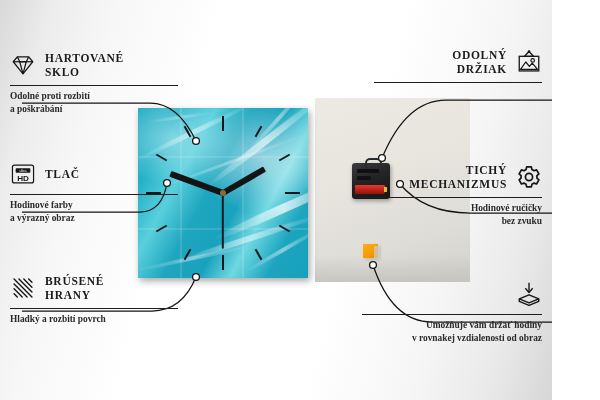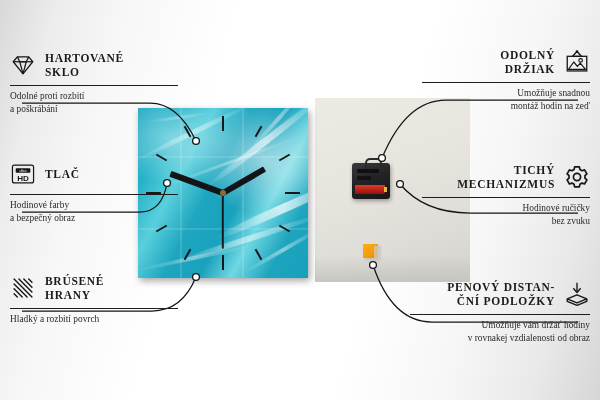--- a/index.html
+++ b/index.html
@@ -7,21 +7,21 @@
     padding: 0;
   }
   body {
     width: 600px;
     height: 400px;
     overflow: hidden;
     font-family: "Liberation Serif", serif;
   }
   #stage {
     position: relative;
-    width: 600px;
+    width: 552px;
     height: 400px;
     background:
       linear-gradient(105deg, #d8d8d8 0%, #ececec 8%, #f7f7f7 18%, #ffffff 34%,
                       #ffffff 62%, #f6f6f6 78%, #e9e9e9 90%, #d6d6d6 100%);
     overflow: hidden;
   }
   
   .photo {
     position: absolute;
     left: 130px;
@@ -207,20 +207,21 @@
   .f-rule {
     height: 1px;
     background: #1d1d1d;
     margin: 3px 0 4px 0;
   }
   .f-desc {
     font-family: "Liberation Serif", serif;
     font-size: 9.4px;
     line-height: 1.34;
     color: #2a2a2a;
+    font-weight: bold;
   }
   .ic {
     flex: 0 0 auto;
     width: 26px;
     height: 26px;
     display: block;
   }
   
   #wires {
     position: absolute;
@@ -360,21 +361,21 @@
         <text x="16" y="13.4" font-family="Liberation Sans, sans-serif" font-size="4.4" fill="#ffffff" text-anchor="middle">ultra</text>
         <text x="16" y="24" font-family="Liberation Sans, sans-serif" font-size="10" font-weight="bold" fill="#161616" text-anchor="middle">HD</text>
       </svg>
       <div class="f-title">
         <div>TLAČ</div>
       </div>
     </div>
     <div class="f-rule"></div>
     <div class="f-desc">
       <div>Hodinové farby</div>
-      <div>a bezpečný obraz</div>
+      <div>a výrazný obraz</div>
     </div>
   </div>
 
   <div class="feature left" style="top:271px">
     <div class="f-head">
       <svg class="ic" viewBox="0 0 32 32">
         <g stroke="#161616" stroke-width="1.7" stroke-linecap="round">
           <path d="M5 5 L27 27"></path>
             <path d="M5 11 L21 27"></path>
             <path d="M5 17 L15 27"></path>
@@ -403,24 +404,20 @@
         <circle cx="16" cy="3" r="1.6" fill="#161616"></circle>
         <path d="M5.5 25 L12 16 L16.5 21.5 L20 17.5 L26.5 25 Z" fill="none" stroke="#161616" stroke-width="1.5" stroke-linejoin="round"></path>
         <circle cx="20.5" cy="14" r="2.2" fill="none" stroke="#161616" stroke-width="1.4"></circle>
       </svg>
       <div class="f-title">
         <div>ODOLNÝ</div>
         <div>DRŽIAK</div>
       </div>
     </div>
     <div class="f-rule"></div>
-    <div class="f-desc">
-      <div>Umožňuje snadnou</div>
-      <div>montáž hodin na zeď</div>
-    </div>
   </div>
 
   <div class="feature right" style="top:160px">
     <div class="f-head">
       <svg class="ic" viewBox="0 0 32 32">
         <g fill="none" stroke="#161616" stroke-width="2.1" stroke-linejoin="round">
           <path d="M13.1 3.6 h5.8 l.7 3.2 2.6 1.5 3.1-1.1 2.9 5 -2.4 2.2 0 3 2.4 2.2 -2.9 5 -3.1-1.1 -2.6 1.5 -.7 3.2 h-5.8 l-.7-3.2 -2.6-1.5 -3.1 1.1 -2.9-5 2.4-2.2 0-3 -2.4-2.2 2.9-5 3.1 1.1 2.6-1.5 Z"></path>
           <circle cx="16" cy="16" r="4.4"></circle>
         </g>
       </svg>
@@ -439,24 +436,20 @@
   <div class="feature right" style="top:277px; width:180px">
     <div class="f-head">
       <svg class="ic" viewBox="0 0 32 32">
         <g fill="none" stroke="#161616" stroke-width="1.7" stroke-linejoin="round">
           <path d="M16 2 v11"></path>
           <path d="M11.5 9 L16 14.2 L20.5 9"></path>
           <path d="M16 17 L28 22 L16 27 L4 22 Z"></path>
           <path d="M4 22 v3 L16 30 L28 25 v-3"></path>
         </g>
       </svg>
-      <div class="f-title">
-        <div>PENOVÝ DISTAN-</div>
-        <div>ČNÍ PODLOŽKY</div>
-      </div>
     </div>
     <div class="f-rule"></div>
     <div class="f-desc">
       <div>Umožňuje vám držať hodiny</div>
       <div>v rovnakej vzdialenosti od obraz</div>
     </div>
   </div>
 
 </div>
 

